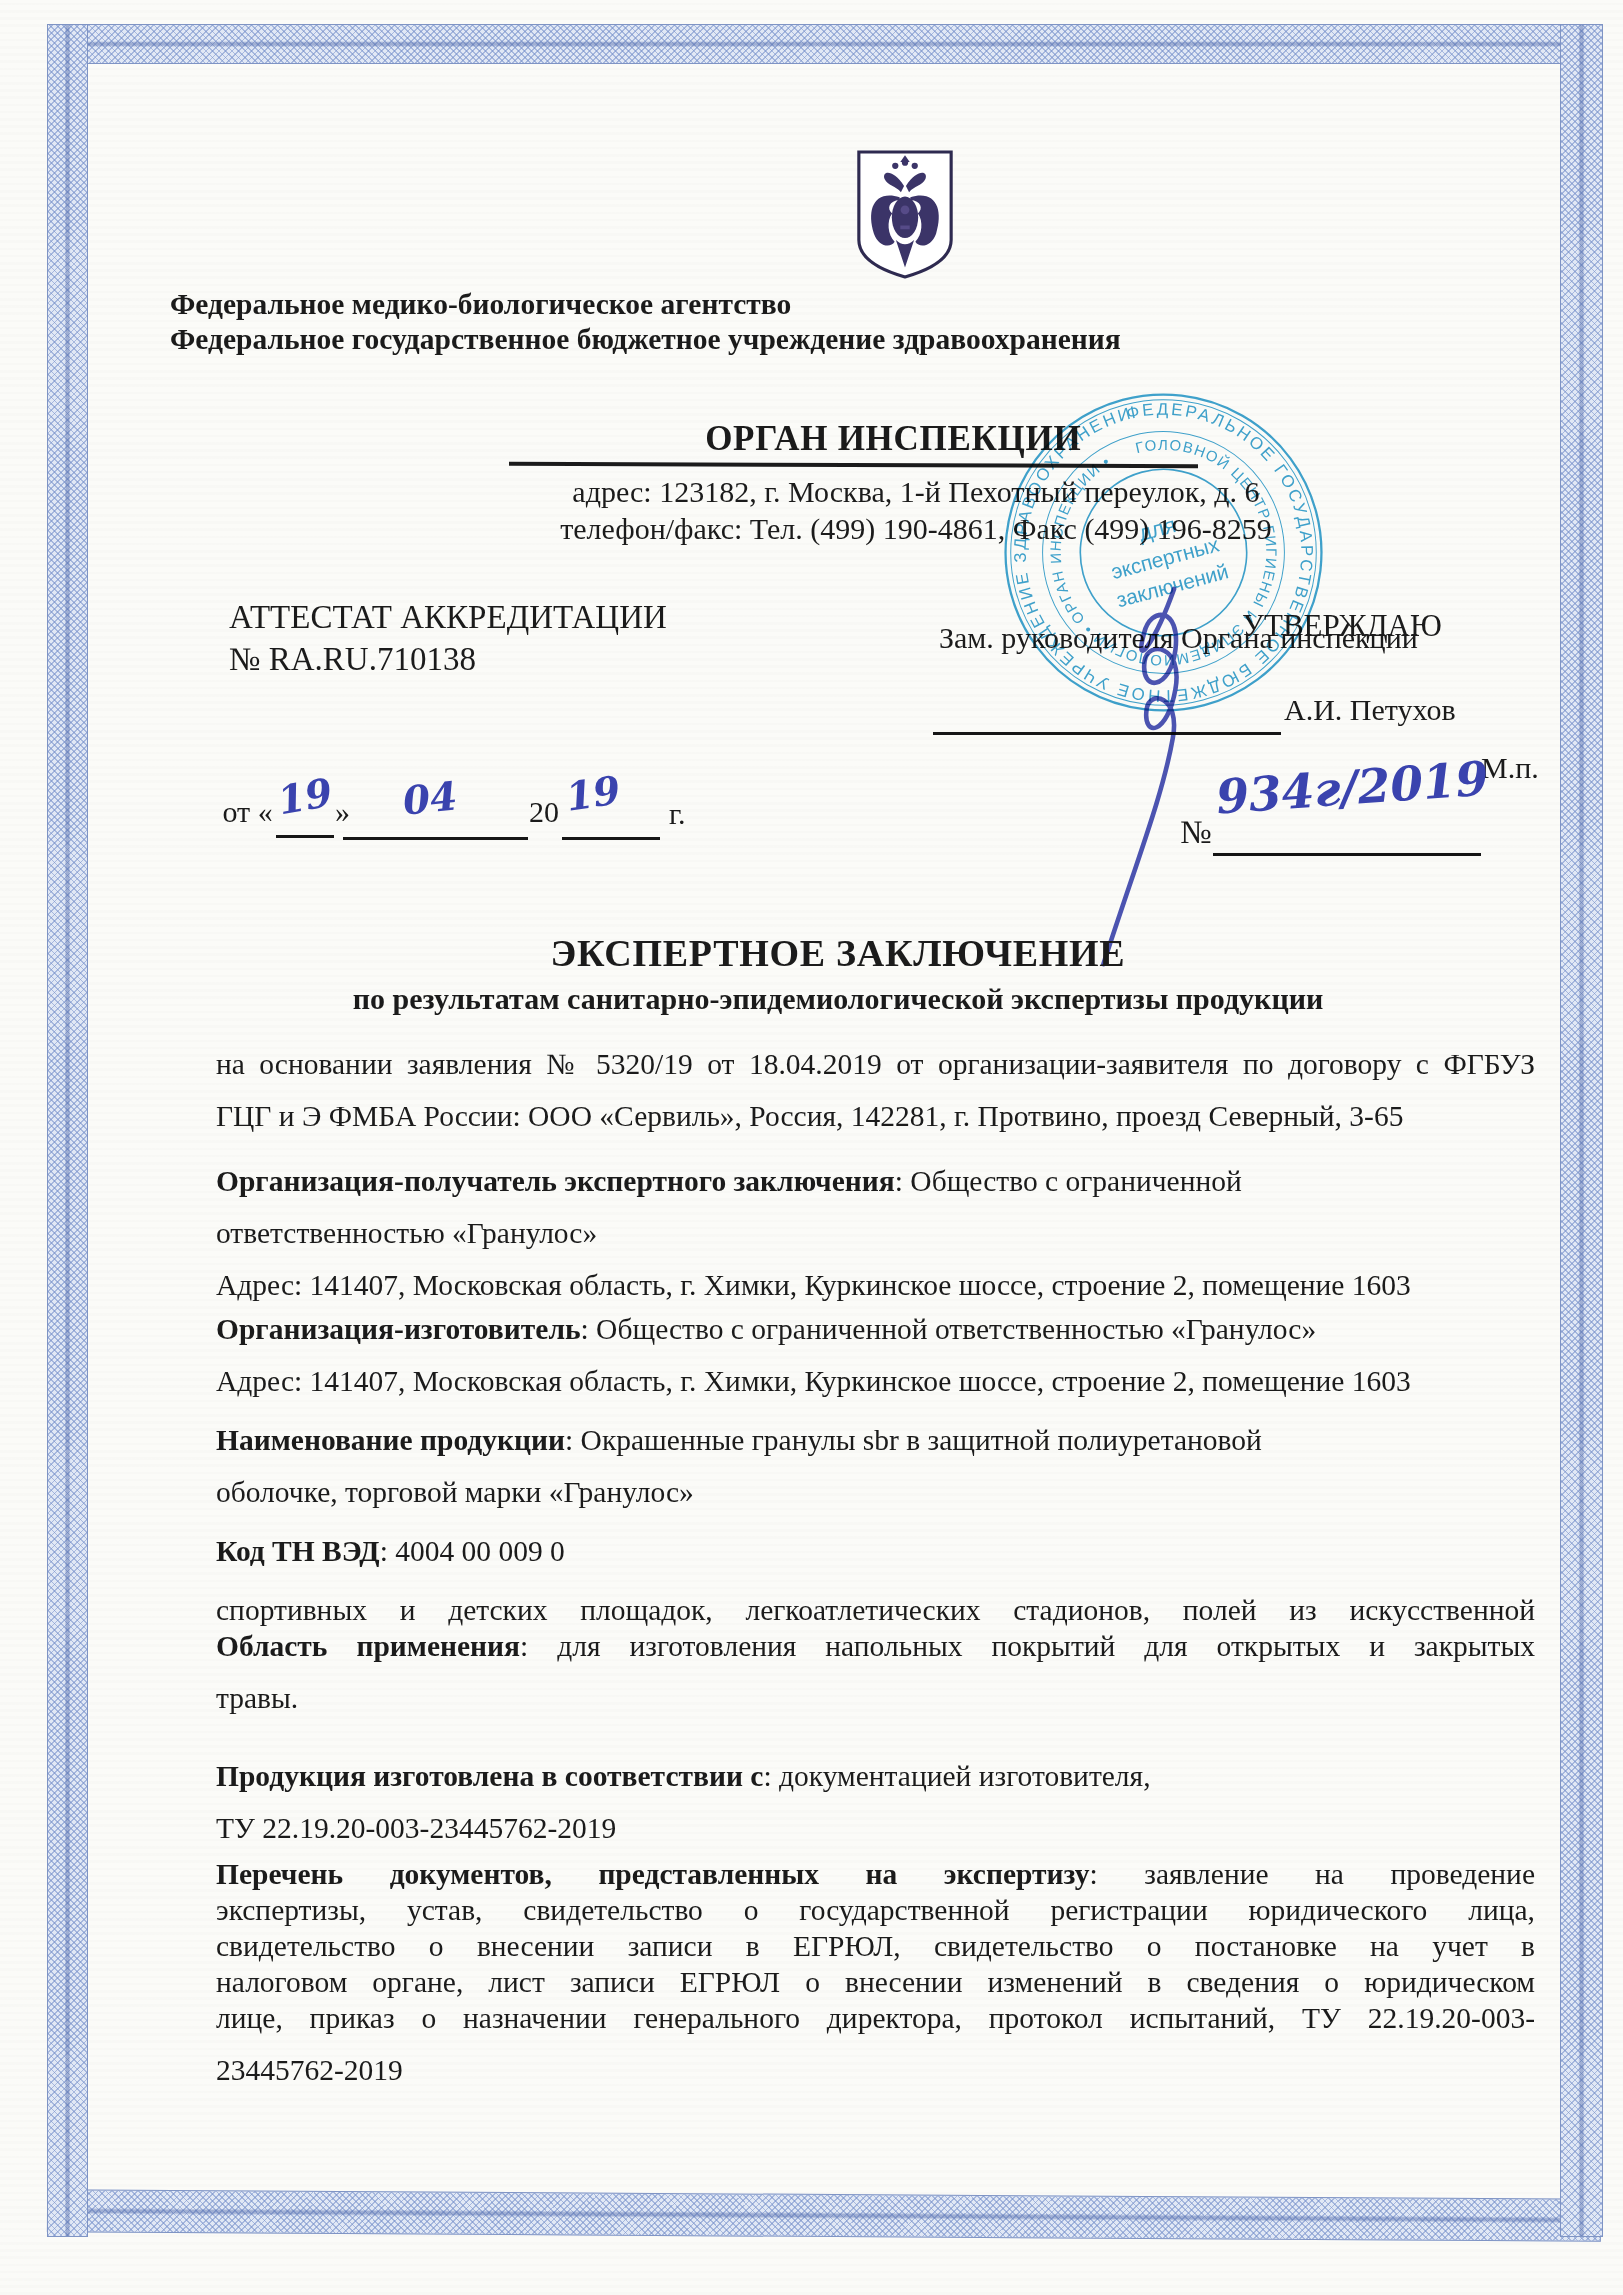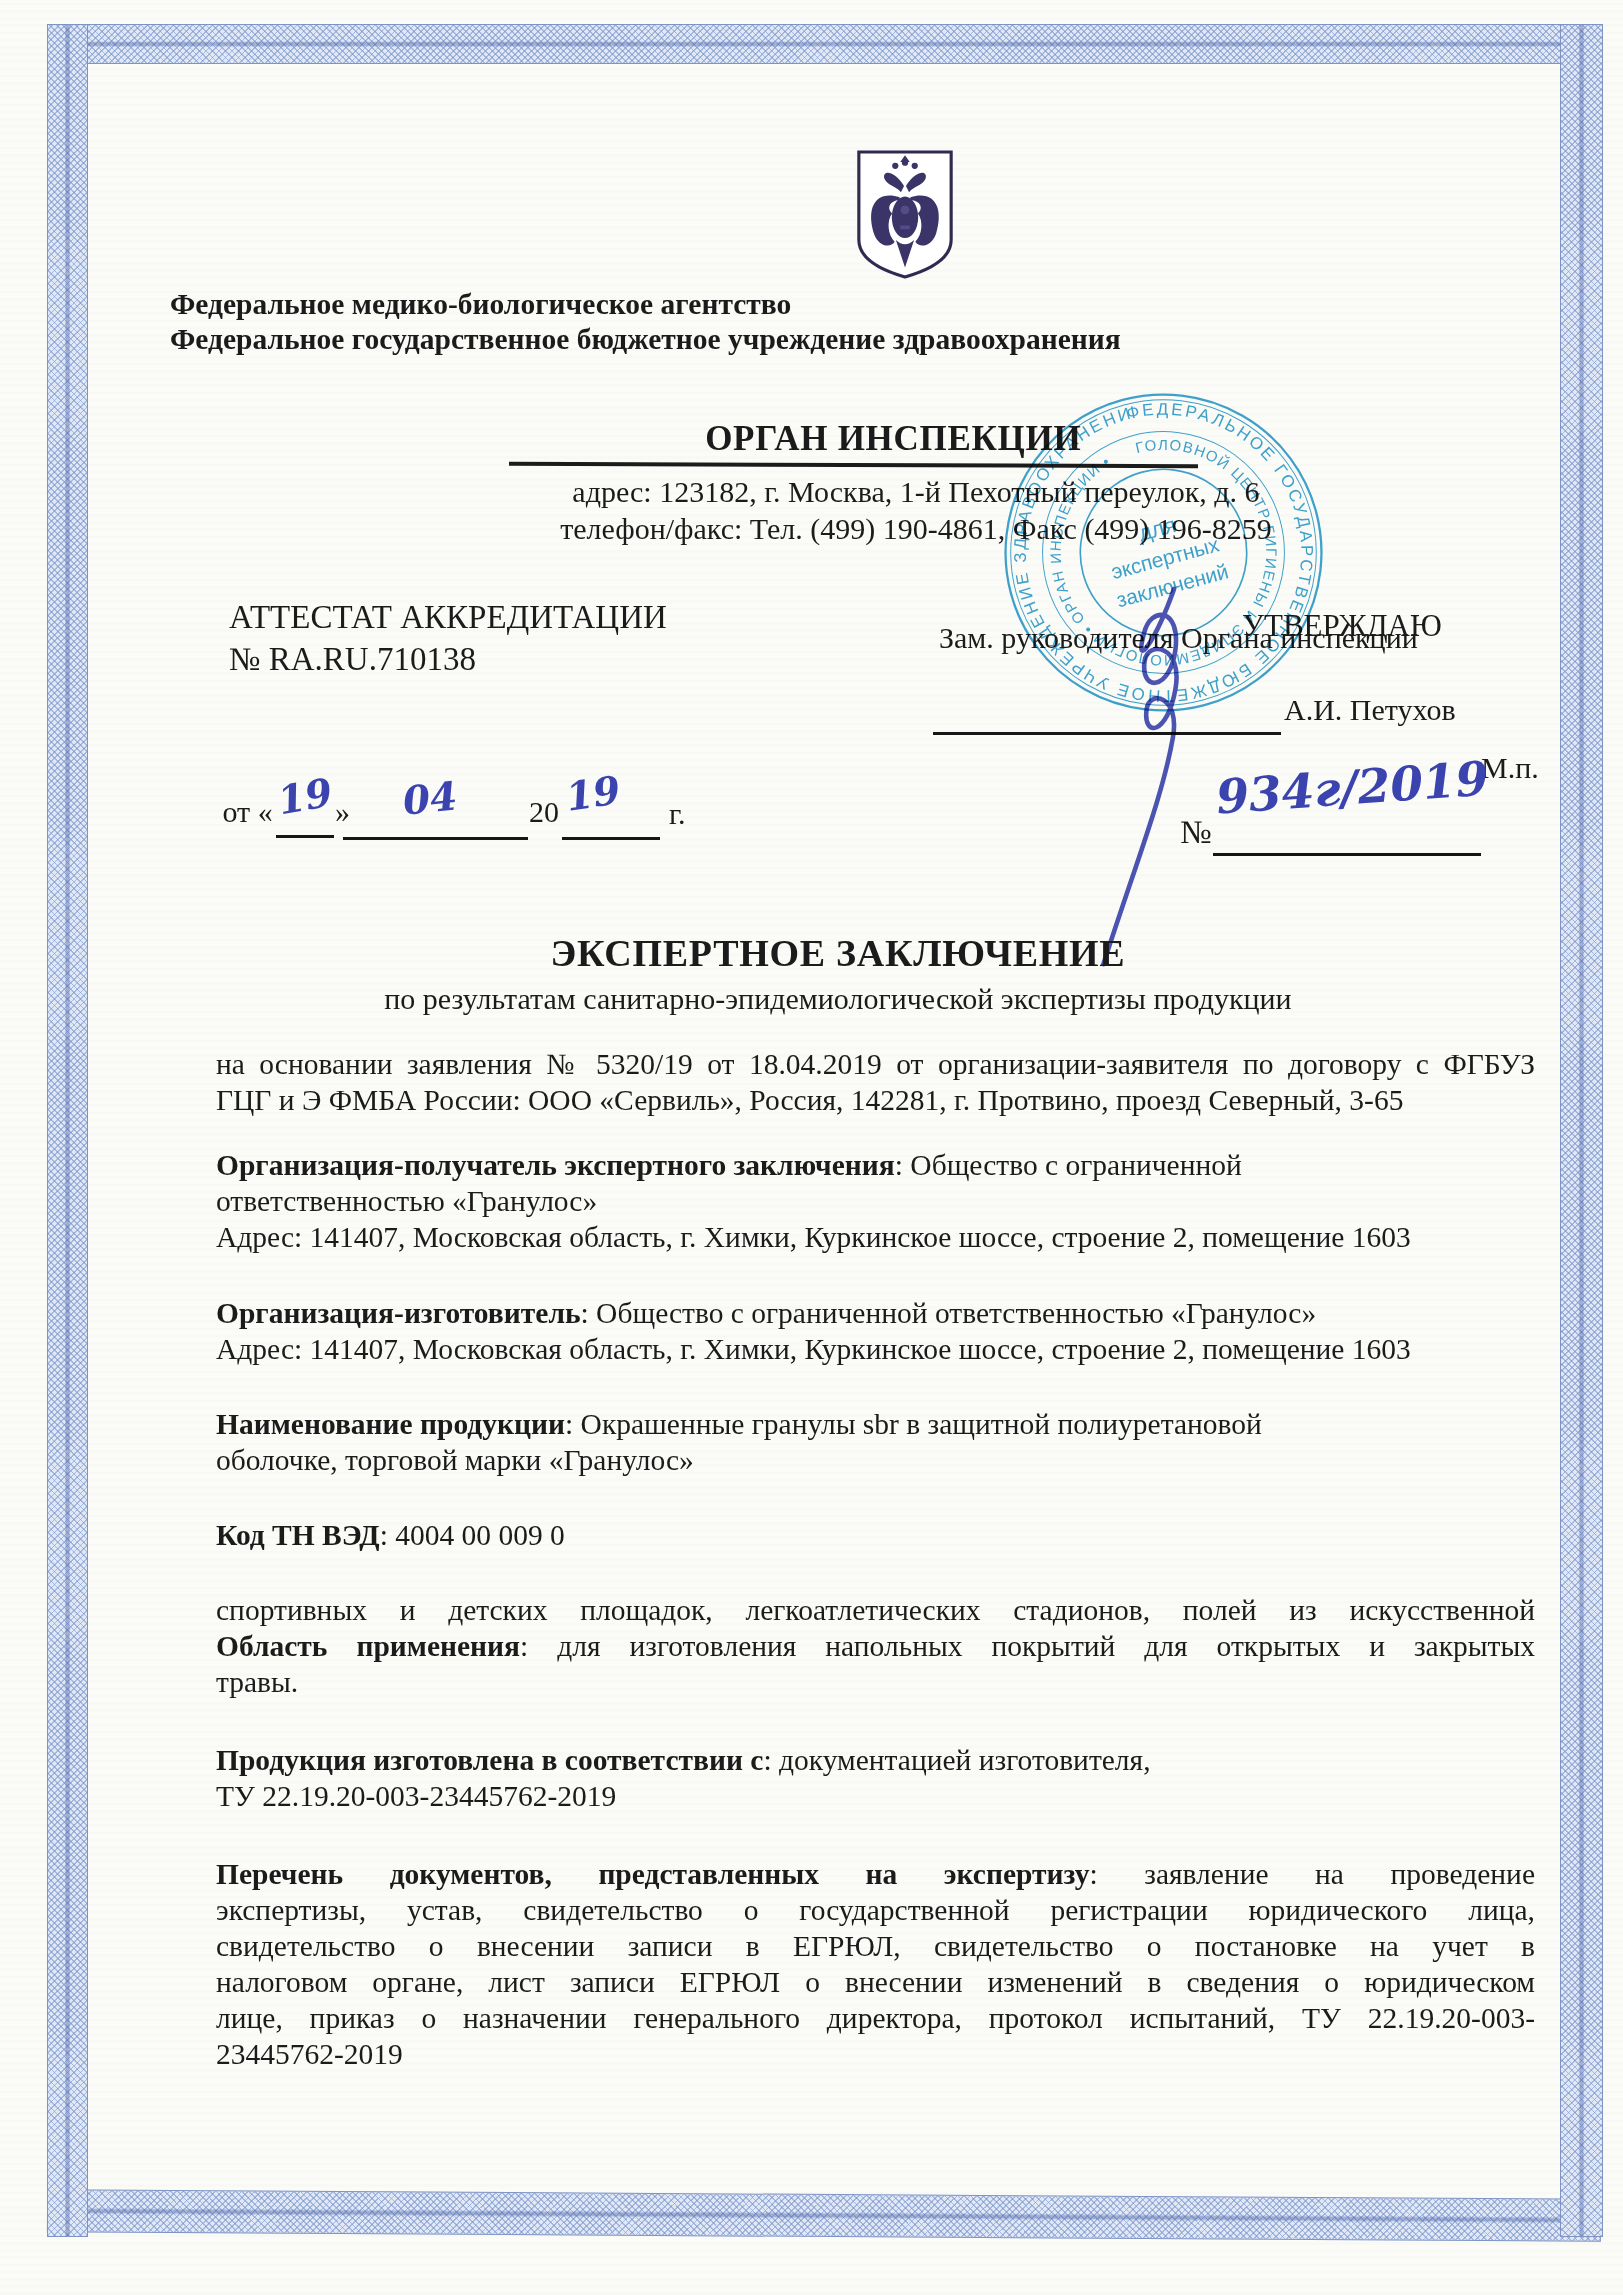--- a/index.html
+++ b/index.html
@@ -48,26 +48,26 @@
   .abs{position:absolute;}
   .t46{font-size:30px;} .t48{font-size:31px;margin-top:28px;} .t50{font-size:33px;}
   .hline{position:absolute;height:2.6px;background:#161616;}
   
   .hw{position:absolute;font-family:"DejaVu Serif",serif;font-style:italic;font-weight:700;
     color:#3a43ae;white-space:nowrap;}
   
   .doc-title{position:absolute;left:216px;width:1244px;top:931px;text-align:center;
     font-weight:700;font-size:38px;letter-spacing:0.7px;}
   .doc-sub{position:absolute;left:216px;width:1244px;top:982px;text-align:center;
-    font-weight:400;font-size:30px;}
+    font-weight:700;font-size:30px;}
   
   .para{position:absolute;left:216px;width:1319px;font-size:29.5px;line-height:36px;}
   .para b{font-weight:700;}
   .jline{display:block;text-align:justify;text-align-last:justify;}
-  .line{display:block;}
+  .line{display:block;margin-top:16px;}
   
   .stamp{position:absolute;left:1001px;top:390px;width:325px;height:325px;
     transform:rotate(-15deg);mix-blend-mode:multiply;opacity:.92;}
   .sign{position:absolute;left:1077px;top:581px;width:151px;height:393px;
     mix-blend-mode:multiply;}
   .emblem{position:absolute;left:846px;top:147px;width:118px;height:135px;}
 </style>
 </head>
 <body>
 

